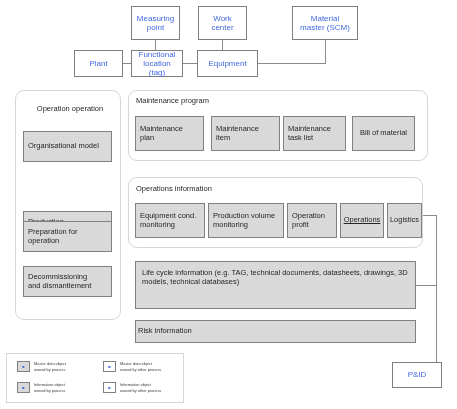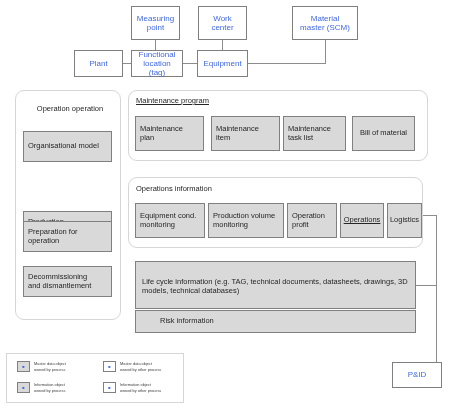--- a/index.html
+++ b/index.html
@@ -149,38 +149,38 @@
 center</div>
 
   <div class="node master" style="left: 292px; top: 6px; width: 66px; height: 34px; white-space: pre-line;">Material
 master (SCM)</div>
 
   <div class="node master" style="left:74px; top:50px; width:49px; height:27px;">Plant</div>
 
   <div class="node master" style="left: 131px; top: 50px; width: 52px; height: 27px; white-space: pre-line;">Functional
 location (tag)</div>
 
-  <div class="node master" style="left:197px; top:50px; width:51px; height:27px;">Equipment</div>
+  <div class="node master" style="left:197px; top:50px; width:61px; height:27px;">Equipment</div>
 
   <div class="group" style="left:15px; top:90px; width:106px; height:230px;"></div>
   <div class="group-title" style="left:30px; top:104px; width:80px; text-align:center;">Operation operation</div>
 
   <div class="node info" style="left:23px; top:131px; width:89px; height:31px;">Organisational model</div>
 
   <div class="node info" style="left: 23px; top: 176px; width: 89px; height: 31px; white-space: pre-line; margin-top: 35px;">Production
 assurance</div>
 
   <div class="node info" style="left: 23px; top: 221px; width: 89px; height: 31px; white-space: pre-line;">Preparation for
 operation</div>
 
   <div class="node info" style="left: 23px; top: 266px; width: 89px; height: 31px; white-space: pre-line;">Decommissioning
 and dismantlement</div>
 
   <div class="group" style="left:128px; top:90px; width:300px; height:71px;"></div>
-  <div class="group-title" style="left:136px; top:96px;text-decoration:underline;">Maintenance program</div>
+  <div class="group-title" style="left:136px; top:96px;">Maintenance program</div>
 
   <div class="node info" style="left: 135px; top: 116px; width: 69px; height: 35px; white-space: pre-line;">Maintenance
 plan</div>
 
   <div class="node info" style="left: 211px; top: 116px; width: 69px; height: 35px; white-space: pre-line;">Maintenance
 item</div>
 
   <div class="node info" style="left: 283px; top: 116px; width: 63px; height: 35px; white-space: pre-line;">Maintenance
 task list</div>
 
@@ -195,23 +195,23 @@
   <div class="node info" style="left: 208px; top: 203px; width: 76px; height: 35px; white-space: pre-line;">Production volume
 monitoring</div>
 
   <div class="node info" style="left: 287px; top: 203px; width: 50px; height: 35px; white-space: pre-line;">Operation
 profit</div>
 
   <div class="node info centered" style="left:340px; top:203px; width:44px; height:35px;text-decoration:underline;">Operations</div>
 
   <div class="node info centered" style="left:387px; top:203px; width:35px; height:35px;">Logistics</div>
 
-  <div class="node info" style="left:135px; top:261px; width:281px; height:48px; align-items:flex-start; padding-top:16px; padding-left:6px; padding-right:6px;">Life cycle information (e.g. TAG, technical documents, datasheets, drawings, 3D models, technical databases)</div>
-
-  <div class="node info" style="left:135px; top:310px; width:281px; height:23px; padding-left:24px;">Risk information</div>
+  <div class="node info" style="left:135px; top:261px; width:281px; height:48px; align-items:flex-start; padding-top:7px; padding-left:6px; padding-right:6px;">Life cycle information (e.g. TAG, technical documents, datasheets, drawings, 3D models, technical databases)</div>
+
+  <div class="node info" style="left:135px; top:320px; width:281px; height:23px; padding-left:2px;">Risk information</div>
 
   <div class="node master" style="left:392px; top:362px; width:50px; height:26px;">P&amp;ID</div>
 
   <div id="legend" style="left:6px; top:353px; width:178px; height:50px;">
 
     <div class="legend-item" style="left:10px; top:7px; width:80px;">
       <div class="legend-swatch filled">■</div>
       <div class="legend-label" style="white-space: pre-line;">Master data object
 owned by process</div>
     </div>

